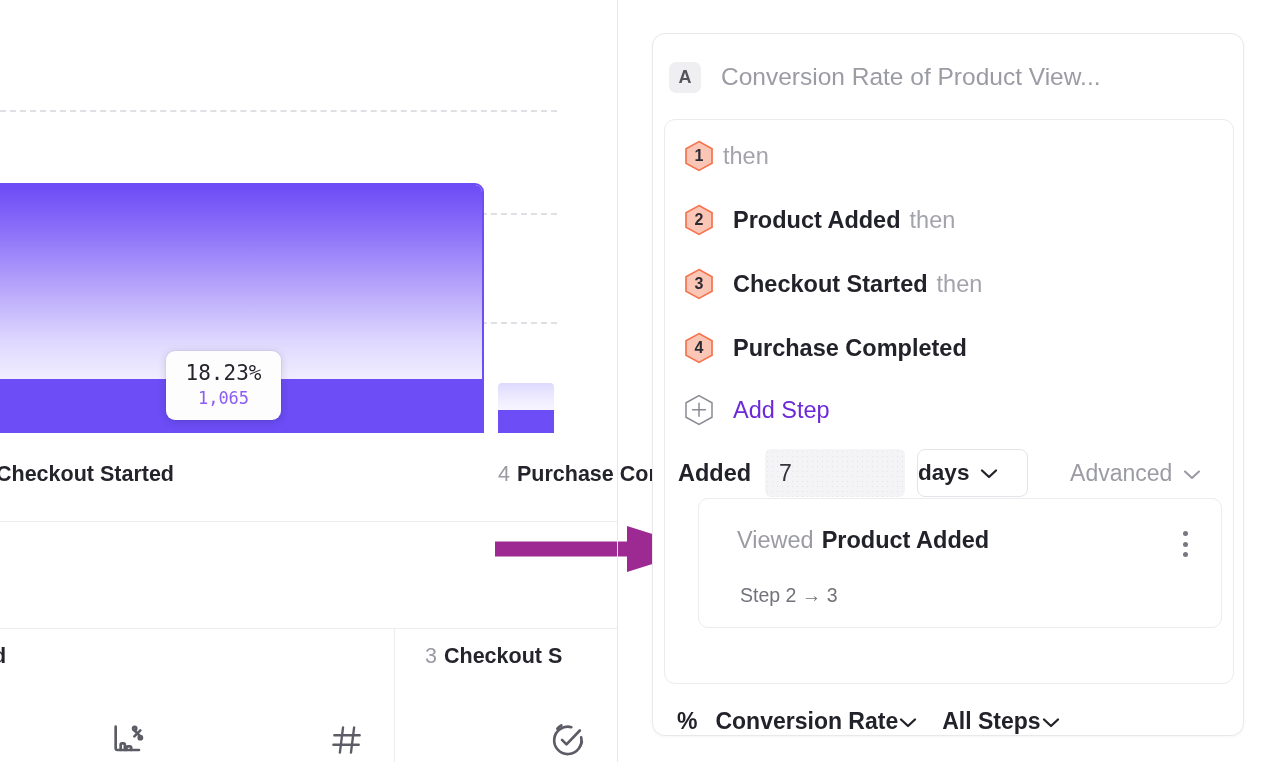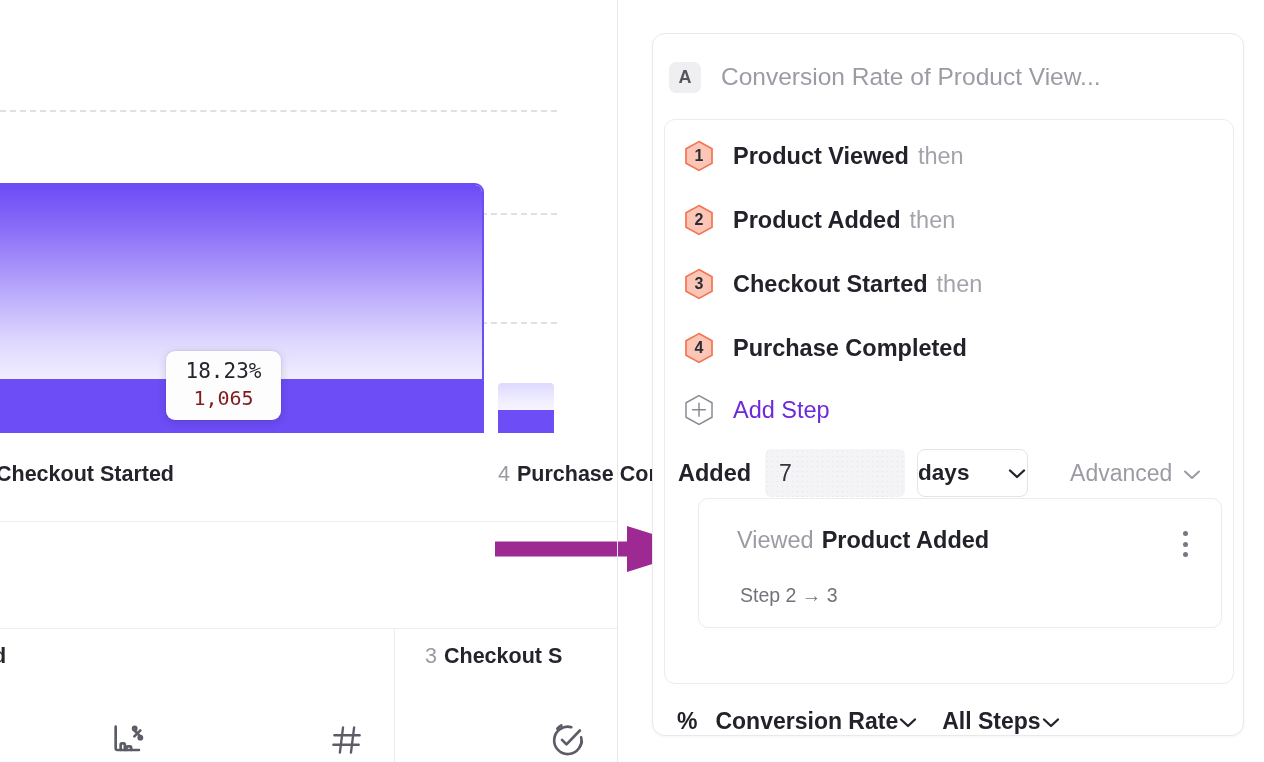--- a/index.html
+++ b/index.html
@@ -50,21 +50,21 @@
 
   
   .tooltip {
     position:absolute; left:166px; top:351px; width:115px; height:69px;
     background:#fdfdfd; border-radius:9px;
     box-shadow: 0 2px 9px rgba(20,20,40,.16), 0 0 0 1px rgba(0,0,0,.03);
     display:flex; flex-direction:column; align-items:center; justify-content:center;
     font-family: "DejaVu Sans Mono", "Liberation Mono", monospace;
   }
   .tooltip .pct { font-size:21px; color:#24242c; letter-spacing:0px; line-height:1.2; }
-  .tooltip .cnt { font-size:20px; color:#7f1d1d; line-height:1.35; margin-top:1px; }
+  .tooltip .cnt { font-size:17px; color:#8b5cf6; line-height:1.35; margin-top:1px; }
 
   
   .xlabel { position:absolute; font-size:21.5px; color:#24242c; font-weight:700; white-space:nowrap; }
   .xlabel .num { color:#9a9aa3; font-weight:400; margin-right:7px; }
   .xl3 { left:-4px; top:462px; }
   .xl4 { left:498px; top:462px; }
 
   
   .lower-label { position:absolute; font-size:21.5px; font-weight:700; color:#24242c; white-space:nowrap; }
   .lower-label .num { color:#9a9aa3; font-weight:400; margin-right:7px; }
@@ -120,21 +120,21 @@
   .window-input {
     margin-left:14px; width:140px; height:48px; border-radius:6px;
     background:#f4f4f6;
     background-image: radial-gradient(#e4e4e8 0.8px, transparent 0.9px);
     background-size: 5px 5px;
     display:flex; align-items:center; padding-left:14px;
     font-size:23px; color:#33333b; border:none;
   }
   .unit-select {
     margin-left:12px; width:111px; height:48px; border:1px solid #e4e4e8; border-radius:8px;
-    background:#fff; display:flex; align-items:center; justify-content:space-between; gap:10px;
+    background:#fff; display:flex; align-items:center; justify-content:flex-start; gap:10px;
     font-size:22.5px; font-weight:700; color:#22222a;
   }
   .advanced {
     margin-left:42px; display:flex; align-items:center; gap:10px;
     font-size:23px; color:#9b9ba4;
   }
 
   .exclude-card {
     position:absolute; left:33px; top:378px; width:524px; height:130px;
     border:1px solid #ececef; border-radius:10px; background:#fff;
@@ -245,21 +245,20 @@
 
     <div class="steps-card">
 
       <div class="step-row sr1">
         <div class="hex">
           <svg width="30" height="32" viewBox="0 0 30 32">
             <polygon points="15,1.6 28,8.8 28,23.2 15,30.4 2,23.2 2,8.8" fill="#fbc6b6" stroke="#f5744f" stroke-width="1.7"></polygon>
           </svg>
           <span>1</span>
         </div>
-        <div class="step-label">Product Viewed</div>
         <div class="step-then">then</div>
       </div>
 
       <div class="step-row sr2">
         <div class="hex">
           <svg width="30" height="32" viewBox="0 0 30 32">
             <polygon points="15,1.6 28,8.8 28,23.2 15,30.4 2,23.2 2,8.8" fill="#fbc6b6" stroke="#f5744f" stroke-width="1.7"></polygon>
           </svg>
           <span>2</span>
         </div>

